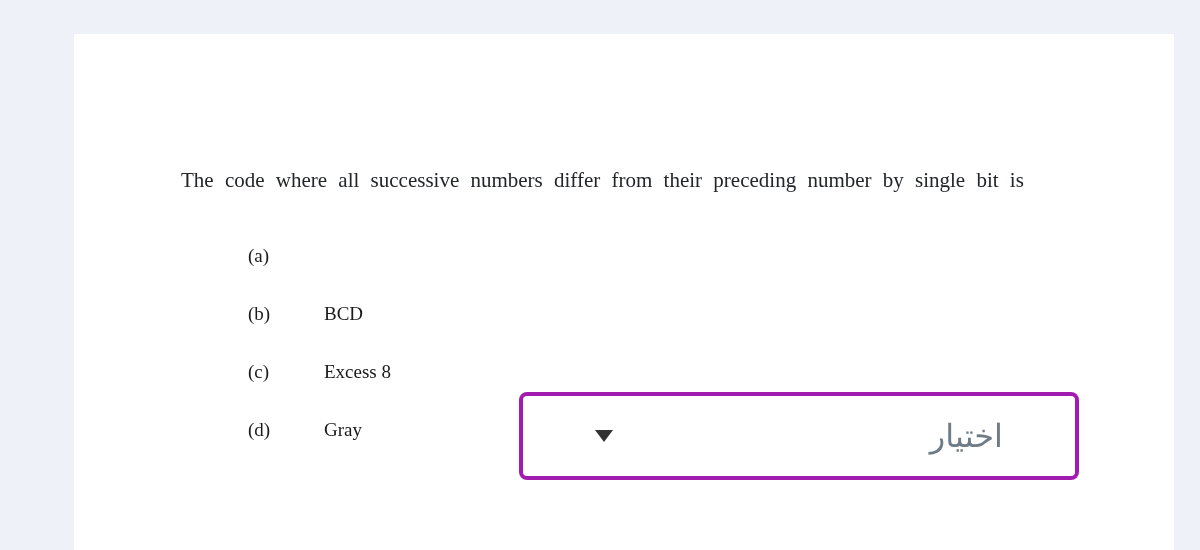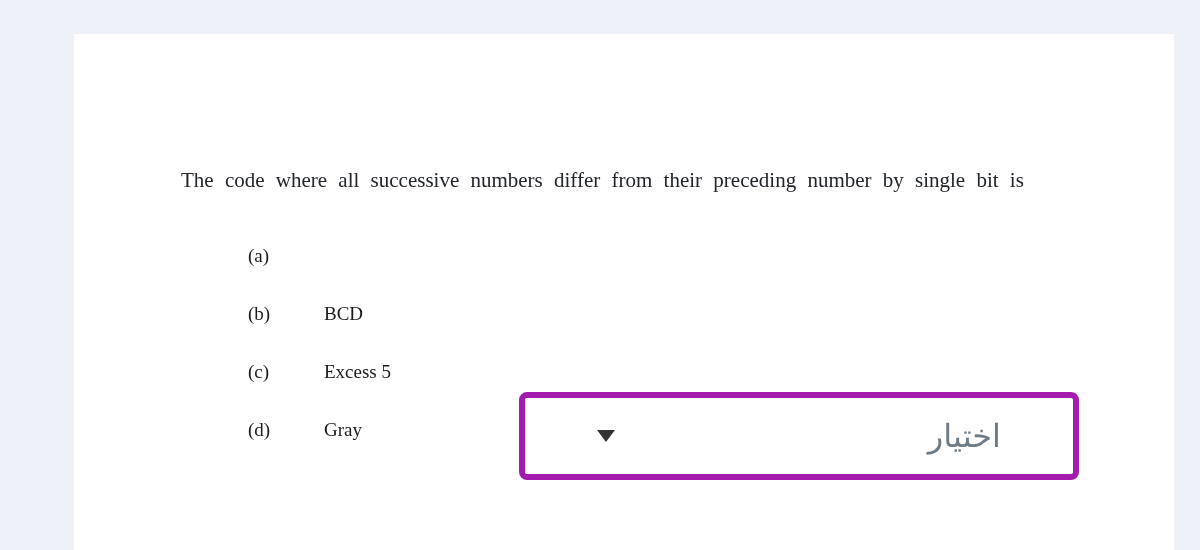--- a/index.html
+++ b/index.html
@@ -48,21 +48,21 @@
     }
     .select-wrap {
       position: absolute;
       right: 95px;
       bottom: 60px;
       width: 560px;
     }
     .select-box {
       width: 100%;
       height: 88px;
-      border: 6px solid #a21caf;
+      border: 4px solid #a21caf;
       border-radius: 8px;
       background: #fff;
       display: flex;
       align-items: center;
       justify-content: space-between;
       padding: 0 60px;
       cursor: pointer;
     }
     .select-caret {
       width: 0;
@@ -87,21 +87,21 @@
   <div class="options">
     <div class="option-row">
       <span class="option-label">(a)</span>
     </div>
     <div class="option-row">
       <span class="option-label">(b)</span>
       <span class="option-text">BCD</span>
     </div>
     <div class="option-row">
       <span class="option-label">(c)</span>
-      <span class="option-text">Excess 5</span>
+      <span class="option-text">Excess 8</span>
     </div>
     <div class="option-row">
       <span class="option-label">(d)</span>
       <span class="option-text">Gray</span>
     </div>
   </div>
 
   <div class="select-wrap">
     <div class="select-box">
       <span class="select-caret"></span>

